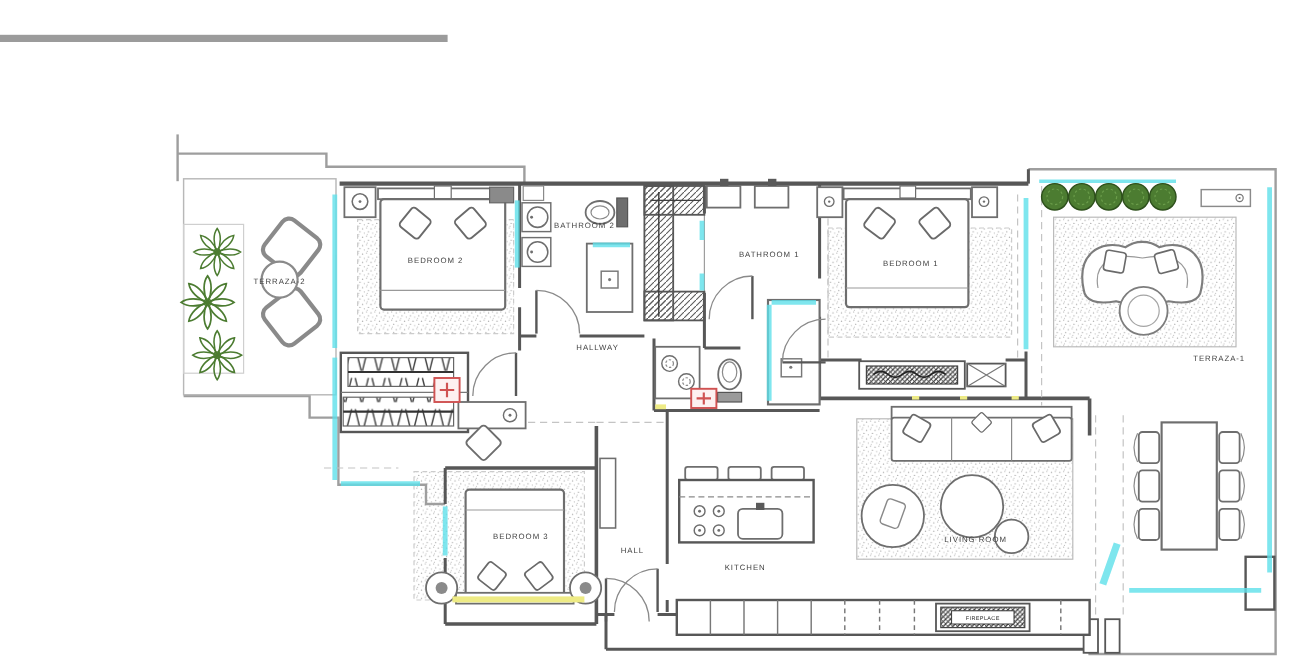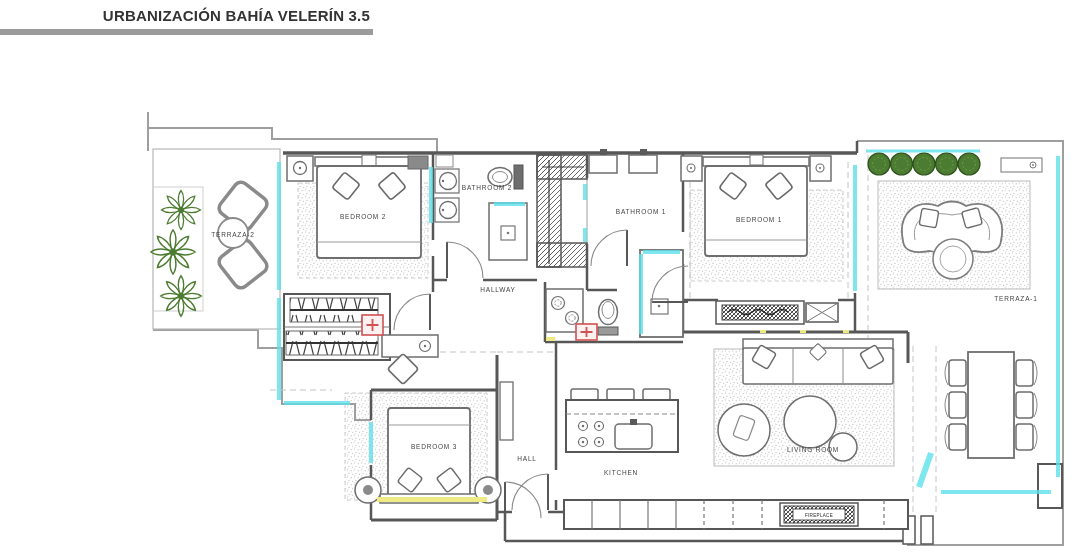--- a/index.html
+++ b/index.html
@@ -17,21 +17,20 @@
   .lite{stroke:#9e9e9e;fill:none;}
   .furn{stroke:#6e6e6e;fill:#ffffff;}
   .dash{stroke:#c4c4c4;stroke-dasharray:6 4;stroke-width:1;fill:none;}
 </style>
 </head>
 <body>
 
 <div class="page">
 
   <div class="title-bar"></div>
-  <div class="title-text">URBANIZACIÓN BAHÍA VELERÍN 3.5</div>
 
   <svg width="1077" height="552" viewBox="0 0 1077 552">
     <defs>
       <pattern id="stipple" width="7" height="7" patternUnits="userSpaceOnUse">
         <circle cx="1.2" cy="1.8" r="0.55" fill="#a5a5a5"></circle>
         <circle cx="4.4" cy="0.9" r="0.5" fill="#b0b0b0"></circle>
         <circle cx="6" cy="4.2" r="0.55" fill="#a5a5a5"></circle>
         <circle cx="2.6" cy="5.3" r="0.5" fill="#b0b0b0"></circle>
         <circle cx="5" cy="6.4" r="0.45" fill="#a5a5a5"></circle>
       </pattern>

